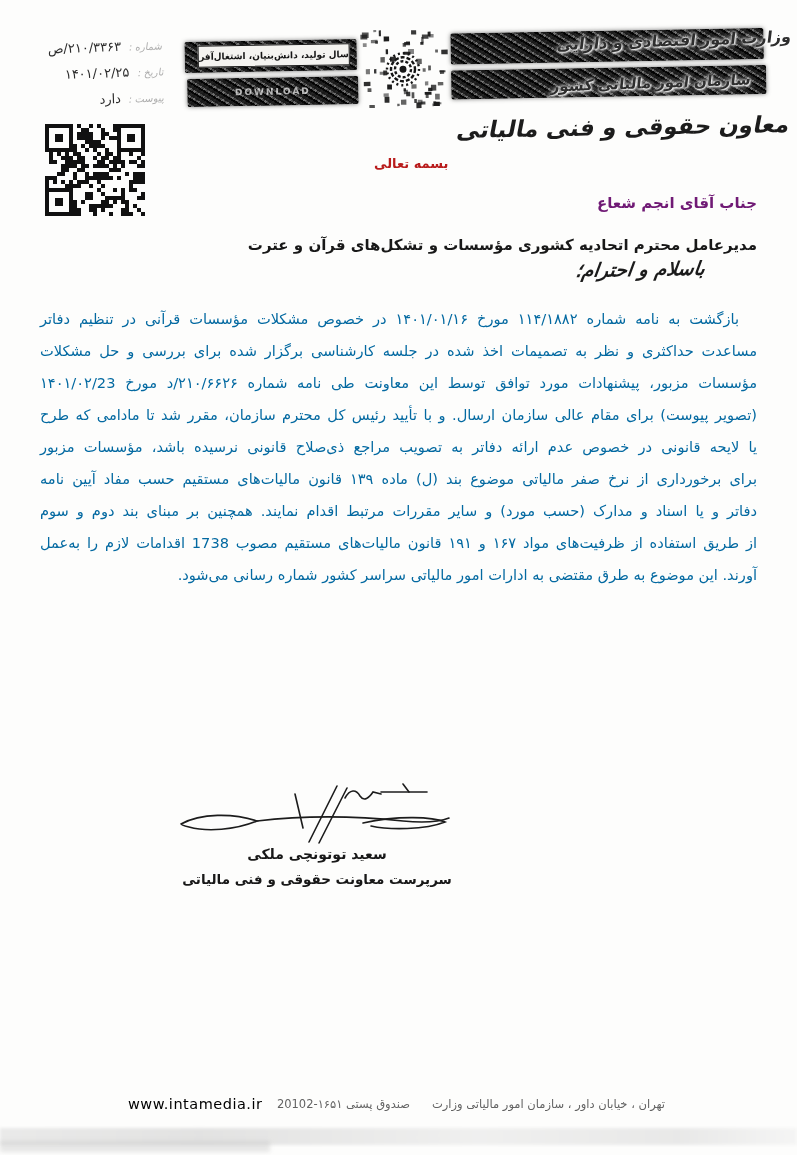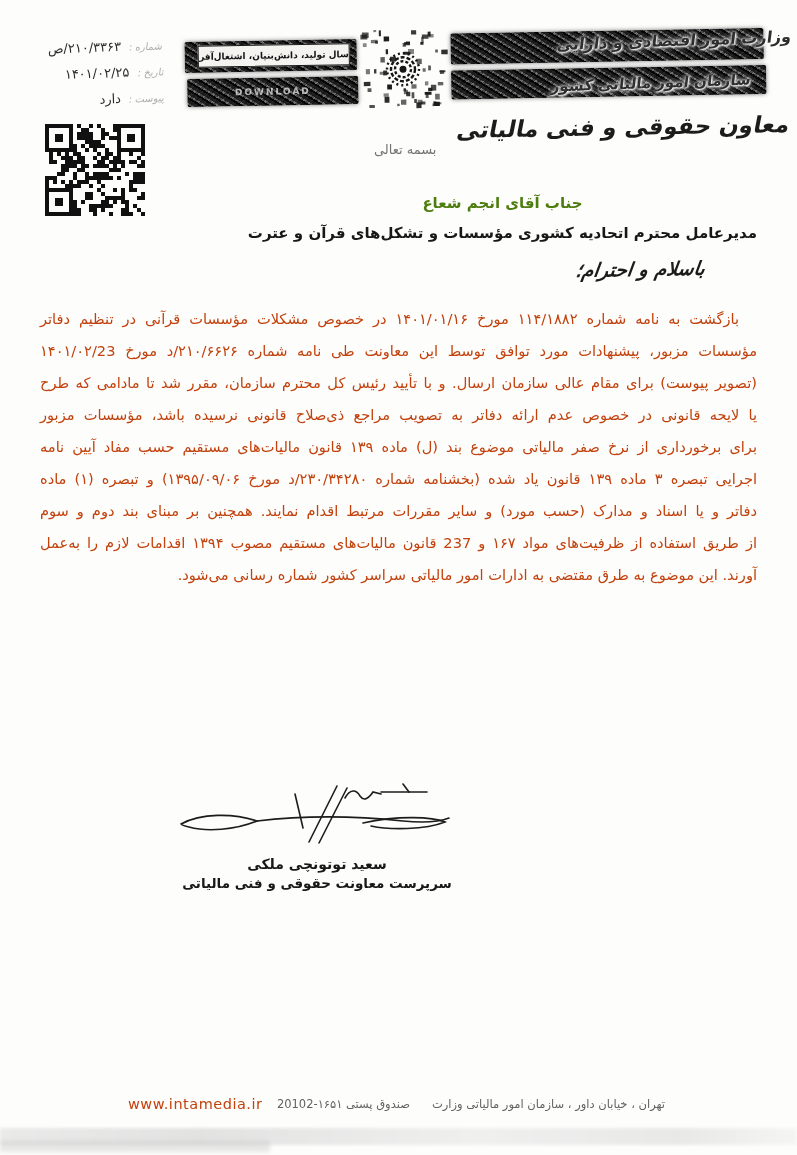--- a/index.html
+++ b/index.html
@@ -41,44 +41,44 @@
   }
   .ministry-1{ right:5px; top:31px; font-size:16px; }
   .ministry-2{ right:46px; top:74px; font-size:15px; }
   
   #qr-svg{ position:absolute; left:45px; top:124px; }
   
   .deputy-callig{
     position:absolute; right:8px; top:114px; font-size:23px; font-weight:bold; color:#1c1c1c;
     transform:skewX(-12deg) rotate(-1deg); white-space:nowrap; letter-spacing:-.5px;
   }
-  .basmala{ position:absolute; left:374px; top:142px; font-size:13px; font-weight:normal; color:#737373; }
+  .basmala{ position:absolute; left:374px; top:156px; font-size:13px; font-weight:bold; color:#b91c1c; }
   .recipient{ position:absolute; right:40px; top:194px; text-align:right; }
-  .recipient-name{ font-size:15px; font-weight:bold; margin-bottom:12px; color:#4d7c0f;text-align:center; }
+  .recipient-name{ font-size:15px; font-weight:bold; margin-bottom:24px; color:#701a75; }
   .recipient-title{ font-size:15px; font-weight:bold; color:#181818; }
   .salutation{
     position:absolute; right:92px; top:258px; font-size:19px; font-weight:bold; color:#1b1b1b;
     transform:skewX(-8deg) rotate(-1deg); font-style:italic;
   }
   
-  .body-text{ position:absolute; right:40px; left:40px; top:303px; font-size:14.6px; color:#c2410c; }
+  .body-text{ position:absolute; right:40px; left:40px; top:303px; font-size:14.6px; color:#0369a1; }
   .body-line{ line-height:32px; text-align:justify; text-align-last:justify; white-space:normal; }
   .body-line:first-child{ text-indent:18px; }
   .body-line:last-child{ text-align-last:right; }
   
   .sig{ position:absolute; left:162px; top:780px; width:310px; text-align:center; }
   .sig svg{ display:block; margin:0 auto; }
-  .sig-name{ font-size:14px; font-weight:bold; color:#181818; margin-top:12px; }
-  .sig-title{ font-size:13.5px; font-weight:bold; color:#181818; margin-top:3px; }
+  .sig-name{ font-size:14px; font-weight:bold; color:#181818; margin-top:2px; }
+  .sig-title{ font-size:13.5px; font-weight:bold; color:#181818; margin-top:9px; }
   
   .footer{
     position:absolute; left:128px; right:132px; top:1096px;
     display:flex; direction:ltr; justify-content:space-between; align-items:center;
   }
-  .footer-site{ font-size:14.5px; color:#c2410c; letter-spacing:.5px; direction:ltr; }
+  .footer-site{ font-size:14.5px; color:#000000; letter-spacing:.5px; direction:ltr; }
   .footer-fa{ display:flex; direction:rtl; gap:22px; font-size:11.5px; color:#636363; white-space:nowrap; }
   .smudge-1{ position:absolute; left:0; top:1128px; width:100%; height:17px; opacity:.5; filter:blur(1.5px);
     background:linear-gradient(90deg,#d8d8d8,#c9c9c9 25%,#e3e3e3 60%,#d5d5d5 85%,#eee); }
   .smudge-2{ position:absolute; left:0; top:1141px; width:270px; height:11px; opacity:.35; filter:blur(2px); background:#bdbdbd; }
 </style>
 </head>
 <body>
 
 <div class="page">
 
@@ -382,27 +382,27 @@
   <div class="basmala">بسمه تعالی</div>
 
   <div class="recipient">
     <div class="recipient-name">جناب آقای انجم شعاع</div>
     <div class="recipient-title">مدیرعامل محترم اتحادیه کشوری مؤسسات و تشکل‌های قرآن و عترت</div>
   </div>
   <div class="salutation">باسلام و احترام؛</div>
 
   <div class="body-text">
       <div class="body-line">بازگشت به نامه شماره ۱۱۴/۱۸۸۲ مورخ ۱۴۰۱/۰۱/۱۶ در خصوص مشکلات مؤسسات قرآنی در تنظیم دفاتر</div>
+      <div class="body-line">مساعدت حداکثری و نظر به تصمیمات اخذ شده در جلسه کارشناسی برگزار شده برای بررسی و حل مشکلات</div>
       <div class="body-line">مؤسسات مزبور، پیشنهادات مورد توافق توسط این معاونت طی نامه شماره ۲۱۰/۶۶۲۶/د مورخ ۱۴۰۱/۰۲/23</div>
       <div class="body-line">(تصویر پیوست) برای مقام عالی سازمان ارسال. و با تأیید رئیس کل محترم سازمان، مقرر شد تا مادامی که طرح</div>
       <div class="body-line">یا لایحه قانونی در خصوص عدم ارائه دفاتر به تصویب مراجع ذی‌صلاح قانونی نرسیده باشد، مؤسسات مزبور</div>
       <div class="body-line">برای برخورداری از نرخ صفر مالیاتی موضوع بند (ل) ماده ۱۳۹ قانون مالیات‌های مستقیم حسب مفاد آیین نامه</div>
-      <div class="body-line">اجرایی تبصره ۳ ماده ۱۳۹ قانون یاد شده (بخشنامه شماره ۲۳۰/۳۴۲۸۰/د مورخ ۱۳۹۵/۰۹/۰۶) و تبصره (۱) ماده</div>
       <div class="body-line">دفاتر و یا اسناد و مدارک (حسب مورد) و سایر مقررات مرتبط اقدام نمایند. همچنین بر مبنای بند دوم و سوم</div>
-      <div class="body-line">از طریق استفاده از ظرفیت‌های مواد ۱۶۷ و 237 قانون مالیات‌های مستقیم مصوب ۱۳۹۴ اقدامات لازم را به‌عمل</div>
+      <div class="body-line">از طریق استفاده از ظرفیت‌های مواد ۱۶۷ و ۱۹۱ قانون مالیات‌های مستقیم مصوب 1738 اقدامات لازم را به‌عمل</div>
       <div class="body-line">آورند. این موضوع به طرق مقتضی به ادارات امور مالیاتی سراسر کشور شماره رسانی می‌شود.</div>
     </div>
 
   <div class="sig">
     <svg width="300" height="64" viewBox="0 0 300 64">
       <g fill="none" stroke="#1c1c1c" stroke-width="1.6" stroke-linecap="round">
         <path d="M14,44 C34,33 66,33 90,41 C68,50 40,52 22,47 C18,46 14,45 14,44 Z"></path>
         <path d="M90,41 C140,35 190,36 236,41 C258,43 272,42 282,38"></path>
         <path d="M196,43 C232,35 266,37 278,42 C258,50 222,50 204,46"></path>
         <path d="M142,62 L170,6"></path>

